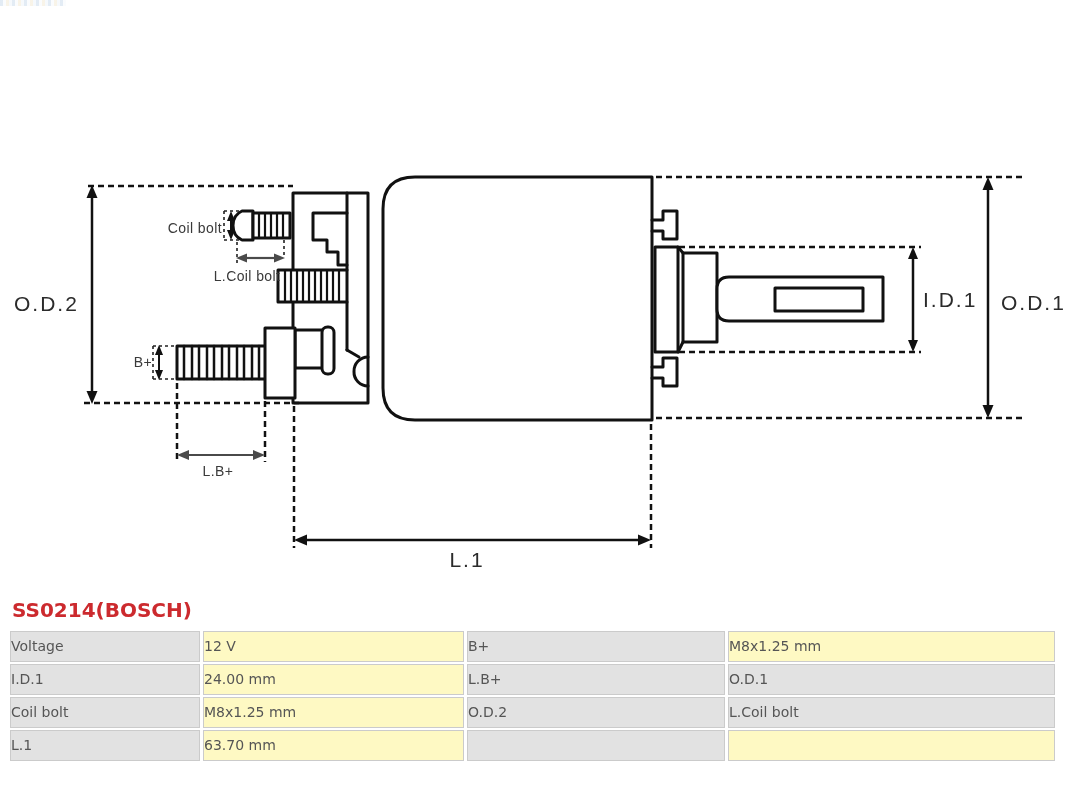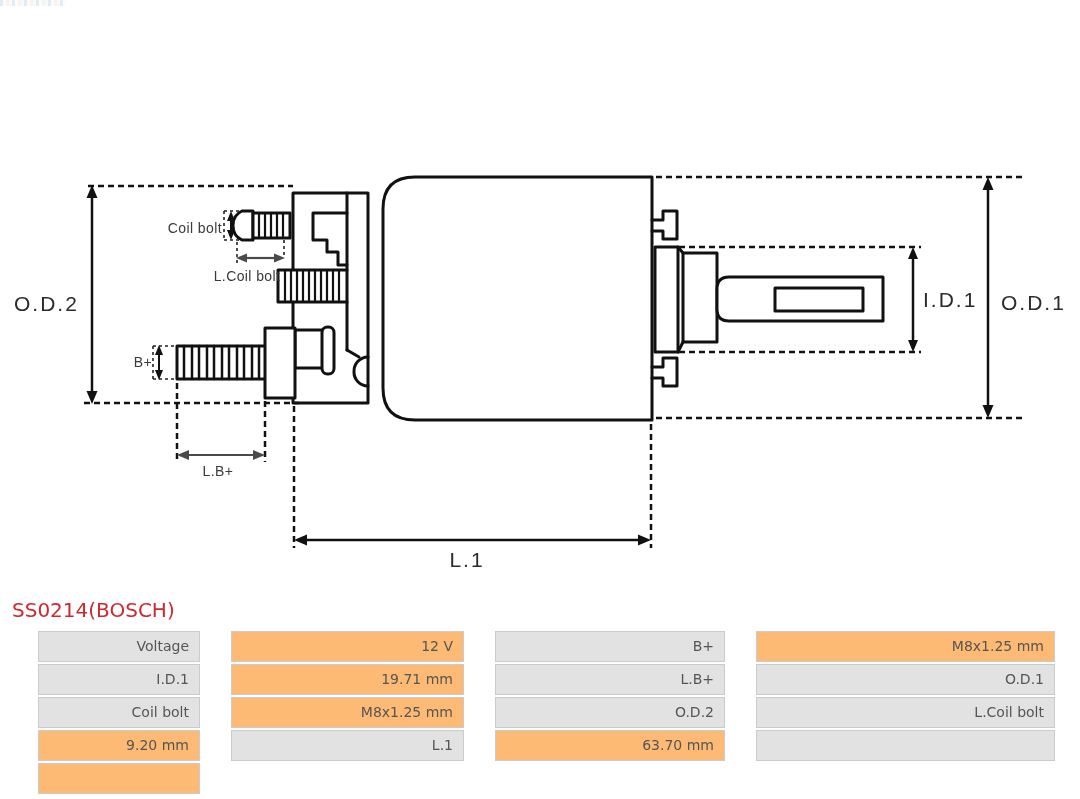--- a/index.html
+++ b/index.html
@@ -14,23 +14,23 @@
   .dim-big{font-family:"Liberation Sans",sans-serif;font-size:21px;letter-spacing:2px;fill:#2b2b2b;}
   .dim-sm{font-family:"Liberation Sans",sans-serif;font-size:14px;letter-spacing:.4px;fill:#3a3a3a;}
 
   .part-title{position:absolute;left:12px;top:598px;font-size:20px;line-height:24px;
     font-family:"DejaVu Sans","Liberation Sans",sans-serif;font-weight:400;}
 
   .spec-table{position:absolute;left:10px;top:631px;width:1052px;
     display:grid;grid-template-columns:190px 261px 258px 327px;gap:2px 3px;
     font-family:"DejaVu Sans","Liberation Sans",sans-serif;font-size:14px;color:#555;}
   .spec-table .cell{height:29px;line-height:29px;border:1px solid #cbcbcb;
-    text-align:right;padding-right:10px;overflow:hidden;white-space:nowrap;margin-left:28px;}
+    text-align:left;padding-right:10px;overflow:hidden;white-space:nowrap;}
   .spec-table .lab{background:#e2e2e2;}
-  .spec-table .val{background:#fdba74;}
+  .spec-table .val{background:#fef9c3;}
 </style>
 </head>
 <body>
 
 <div class="logo-strip"></div>
 
 <svg class="diagram" viewBox="0 0 1080 592" xmlns="http://www.w3.org/2000/svg">
 
   <g>
     <ellipse cx="548" cy="292" rx="32" ry="6" fill="#f8f4e9"></ellipse>
@@ -189,37 +189,36 @@
   <text class="dim-big" x="14" y="311">O.D.2</text>
   <text class="dim-big" x="1001" y="310">O.D.1</text>
   <text class="dim-big" x="923" y="307">I.D.1</text>
   <text class="dim-big" x="467" y="567" text-anchor="middle">L.1</text>
   <text class="dim-sm" x="222" y="233" text-anchor="end">Coil bolt</text>
   <text class="dim-sm" x="247" y="281" text-anchor="middle">L.Coil bolt</text>
   <text class="dim-sm" x="152" y="367" text-anchor="end">B+</text>
   <text class="dim-sm" x="218" y="476" text-anchor="middle">L.B+</text>
 </svg>
 
-<div class="part-title" style="color: rgb(204, 42, 46);">SS0214(BOSCH)</div>
+<div class="part-title" style="color: rgb(204, 42, 46); font-weight: bold;">SS0214(BOSCH)</div>
 
 <div class="spec-table">
   <div class="cell lab">Voltage</div>
   <div class="cell val">12 V</div>
   <div class="cell lab">B+</div>
   <div class="cell val">M8x1.25 mm</div>
 
   <div class="cell lab">I.D.1</div>
-  <div class="cell val">19.71 mm</div>
+  <div class="cell val">24.00 mm</div>
   <div class="cell lab">L.B+</div>
 
   <div class="cell lab">O.D.1</div>
   <div class="cell lab">Coil bolt</div>
   <div class="cell val">M8x1.25 mm</div>
 
   <div class="cell lab">O.D.2</div>
   <div class="cell lab">L.Coil bolt</div>
-  <div class="cell val">9.20 mm</div>
 
   <div class="cell lab">L.1</div>
   <div class="cell val">63.70 mm</div>
   <div class="cell lab"></div>
   <div class="cell val"></div>
 </div>
 
 </body></html>

